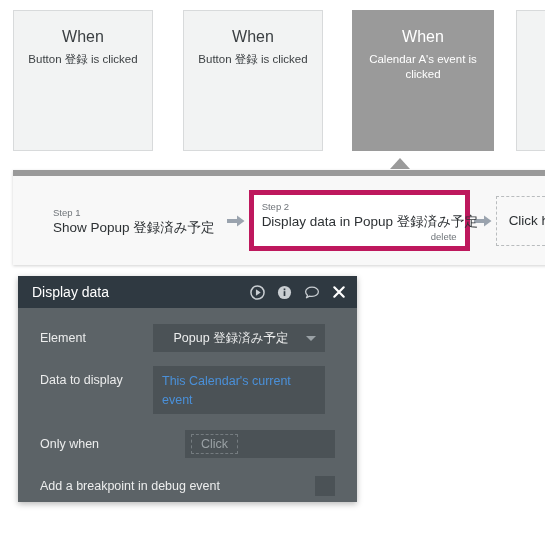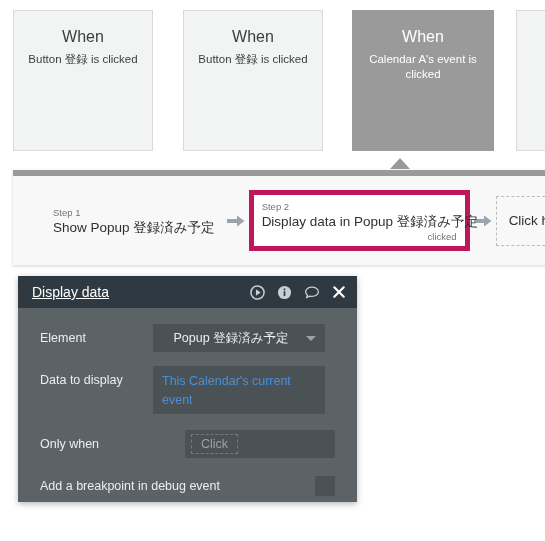--- a/index.html
+++ b/index.html
@@ -108,21 +108,21 @@
   #property-editor{
     position:absolute;left:18px;top:276px;width:339px;height:226px;
     box-shadow:0 2px 6px rgba(0,0,0,.28);
   }
   #pe-header{
     height:32px;background:#2f3941;
     display:flex;align-items:center;
     padding:0 10px 0 14px;
   }
   #pe-title{
-    font-size:14px;color:#ffffff;flex:1;text-decoration:underline;
+    font-size:14px;color:#ffffff;flex:1;
   }
   .hdr-icon{
     margin-left:10px;display:flex;align-items:center;justify-content:center;
     width:17px;height:17px;cursor:pointer;
   }
   .hdr-icon svg{display:block;}
 
   #pe-body{
     height:194px;background:#5c6367;
     padding:0;position:relative;
@@ -223,21 +223,21 @@
 
     <div class="arrow-icon">
       <svg width="18" height="14" viewBox="0 0 18 14">
         <path d="M0 5 h10 V1.5 L17.5 7 L10 12.5 V9 H0 Z" fill="#9aa3ae"></path>
       </svg>
     </div>
 
     <div class="step-block" id="step-2">
       <div class="step-num">Step 2</div>
       <div class="step-title">Display data in Popup 登録済み予定</div>
-      <div class="step-delete">clicked</div>
+      <div class="step-delete">delete</div>
     </div>
 
     <div class="arrow-icon">
       <svg width="18" height="14" viewBox="0 0 18 14">
         <path d="M0 5 h10 V1.5 L17.5 7 L10 12.5 V9 H0 Z" fill="#9aa3ae"></path>
       </svg>
     </div>
 
     <div id="add-step-box">
       <span id="add-step-label">Click here t</span>

